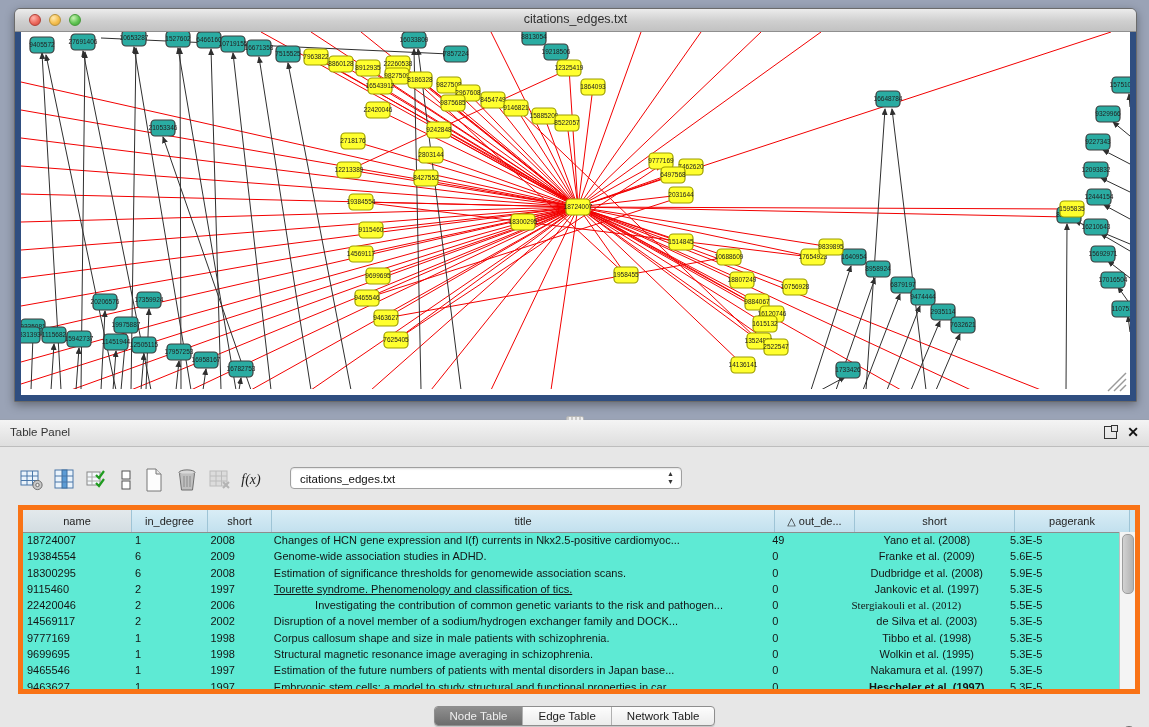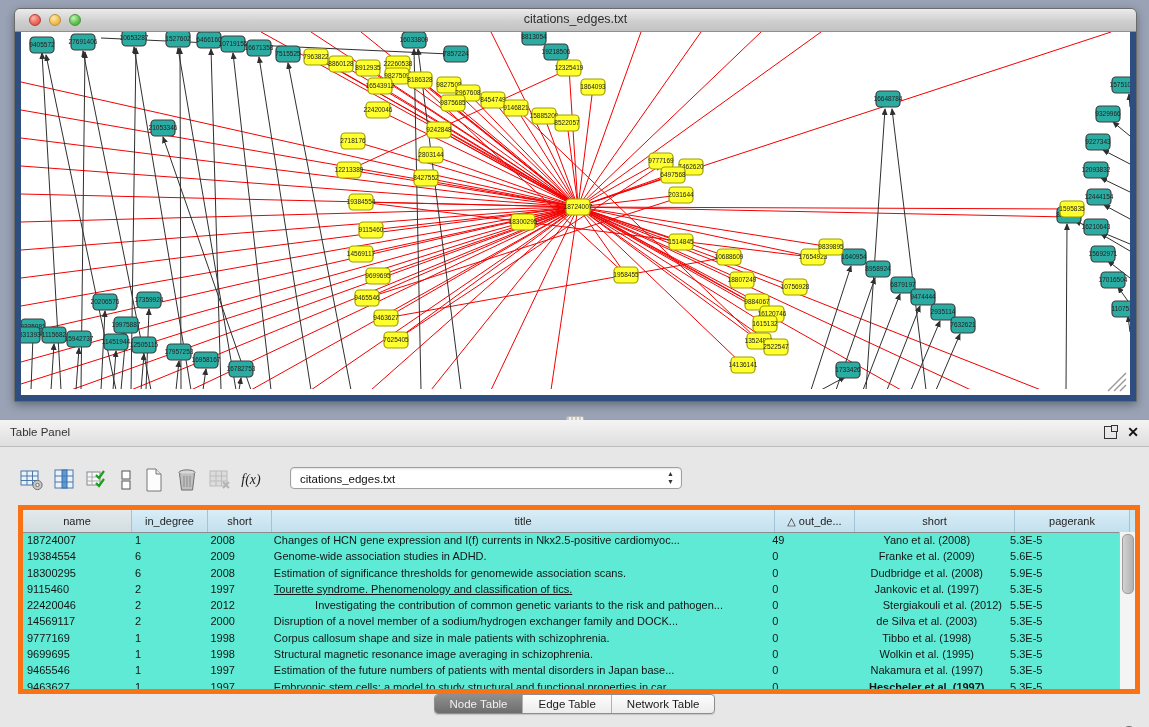--- a/index.html
+++ b/index.html
@@ -54,21 +54,21 @@
   .th.first{background:linear-gradient(#e3e9ec,#d3dde2);}
   .tbody{position:absolute;left:0;top:22px;right:15px;bottom:0;overflow:hidden;}
   .tr{display:flex;height:16.3px;}
   .td{box-sizing:border-box;font-size:11px;color:#141414;line-height:16.3px;
     overflow:hidden;white-space:nowrap;padding:0 4px;}
   .vscroll{position:absolute;right:0;top:22px;bottom:0;width:15px;background:#f4f4f4;
     border-left:1px solid #c0c0c0;}
   .vthumb{position:absolute;left:2px;top:2px;width:10px;height:58px;border-radius:5px;
     background:linear-gradient(90deg,#d2d2d2,#b2b2b2);border:1px solid #9d9d9d;}
   
-  .tabsbar{position:absolute;left:0;top:274px;width:100%;display:flex;justify-content:center;}
+  .tabsbar{position:absolute;left:0;top:286px;width:100%;display:flex;justify-content:center;}
   .seg{display:flex;border:1px solid #8e8e8e;border-radius:4px;overflow:hidden;
     background:linear-gradient(#fdfdfd,#ececec);box-shadow:0 1px 1px rgba(0,0,0,.15);}
   .seg .item{padding:3px 15px;font-size:11.5px;color:#1a1a1a;border-left:1px solid #b0b0b0;}
   .seg .item:first-child{border-left:none;}
   .seg .item.selected{background:linear-gradient(#8f8f8f,#6d6d6d);color:#f0f0f0;}
   
   .statusbar{position:absolute;left:0;bottom:0;width:100%;height:26px;font-weight:bold;}
   .status-right{position:absolute;right:12px;top:5px;display:flex;align-items:center;gap:6px;}
   .mem-label{font-size:11px;color:#222;}
   .mem-ball{width:14px;height:14px;border-radius:50%;
@@ -730,30 +730,30 @@
           <div class="td" style="width: 76px; text-align: left;">2</div>
           <div class="td" style="width: 64px; text-align: left;">1997</div>
           <div class="td" style="width: 503px; text-align: left; text-decoration: underline;">Tourette syndrome. Phenomenology and classification of tics.</div>
           <div class="td" style="width: 80px; text-align: left;">0</div>
           <div class="td" style="width: 160px; text-align: center;">Jankovic et al. (1997)</div>
           <div class="td" style="width: 115px; text-align: left;">5.3E-5</div>
         </div>
         <div class="tr">
           <div class="td" style="width: 109px; text-align: left;">22420046</div>
           <div class="td" style="width: 76px; text-align: left;">2</div>
-          <div class="td" style="width: 64px; text-align: left;">2012</div>
+          <div class="td" style="width: 64px; text-align: left;">2006</div>
           <div class="td" style="width: 503px; text-align: center;">Investigating the contribution of common genetic variants to the risk and pathogen...</div>
           <div class="td" style="width: 80px; text-align: left;">0</div>
-          <div class="td" style="width: 160px; text-align: right;">Stergiakouli et al. (2012)</div>
+          <div class="td" style="width: 160px; text-align: left; font-family: Liberation Serif, serif;">Stergiakouli et al. (2012)</div>
           <div class="td" style="width: 115px; text-align: left;">5.5E-5</div>
         </div>
         <div class="tr">
           <div class="td" style="width: 109px; text-align: left;">14569117</div>
           <div class="td" style="width: 76px; text-align: left;">2</div>
-          <div class="td" style="width: 64px; text-align: left;">2000</div>
+          <div class="td" style="width: 64px; text-align: left;">2002</div>
           <div class="td" style="width: 503px; text-align: left;">Disruption of a novel member of a sodium/hydrogen exchanger family and DOCK...</div>
           <div class="td" style="width: 80px; text-align: left;">0</div>
           <div class="td" style="width: 160px; text-align: center;">de Silva et al. (2003)</div>
           <div class="td" style="width: 115px; text-align: left;">5.3E-5</div>
         </div>
         <div class="tr">
           <div class="td" style="width: 109px; text-align: left;">9777169</div>
           <div class="td" style="width: 76px; text-align: left;">1</div>
           <div class="td" style="width: 64px; text-align: left;">1998</div>
           <div class="td" style="width: 503px; text-align: left;">Corpus callosum shape and size in male patients with schizophrenia.</div>

